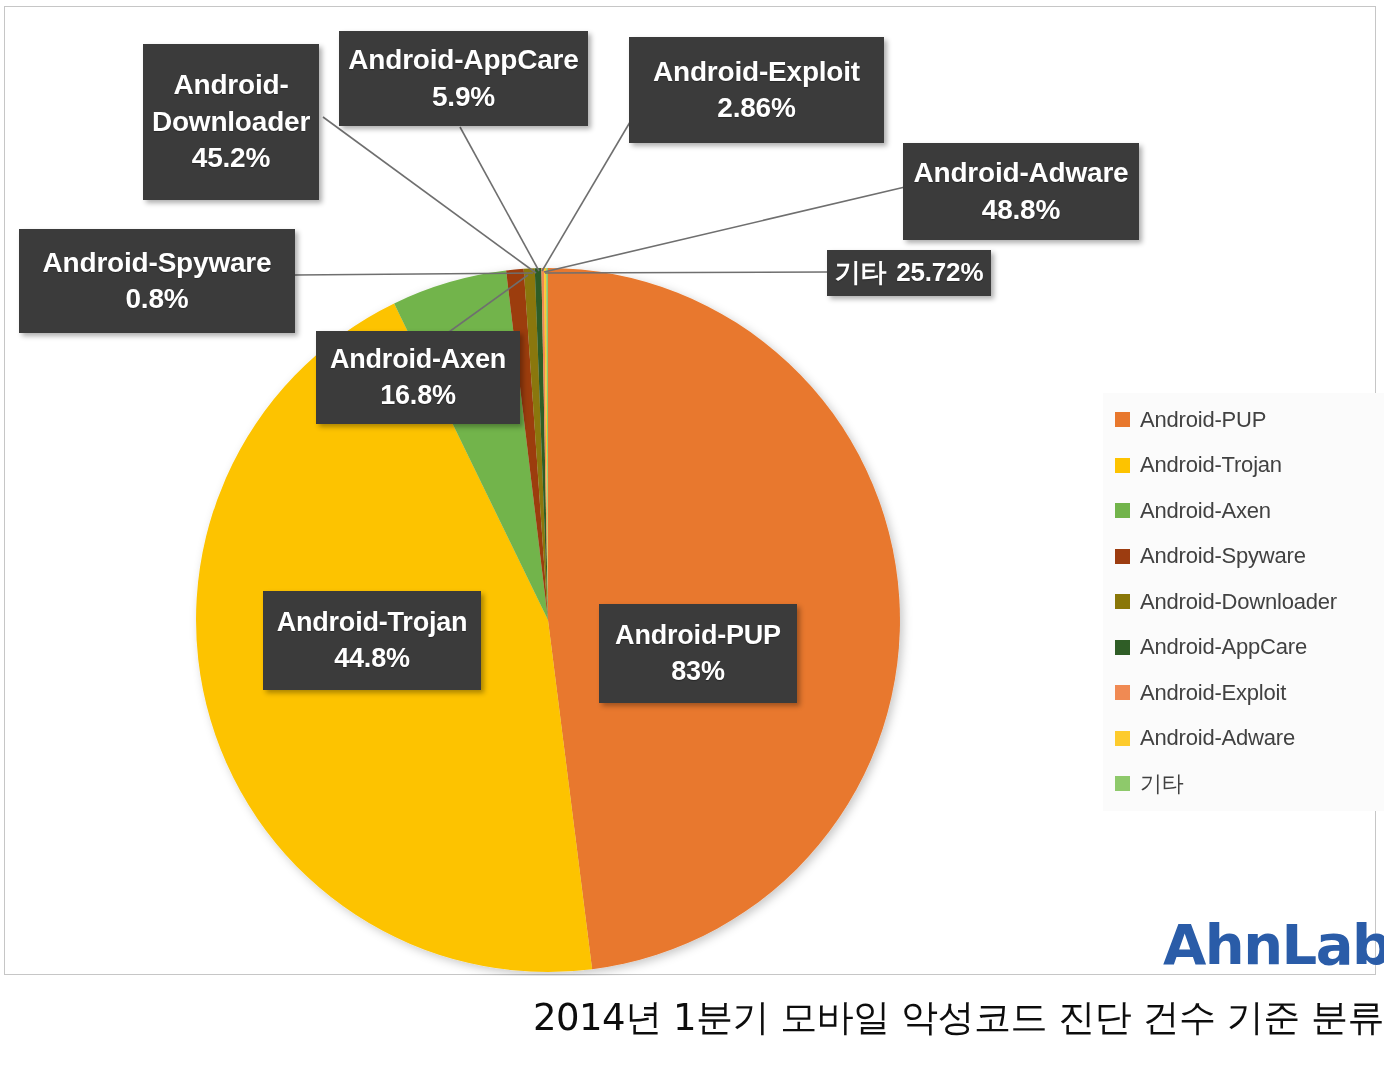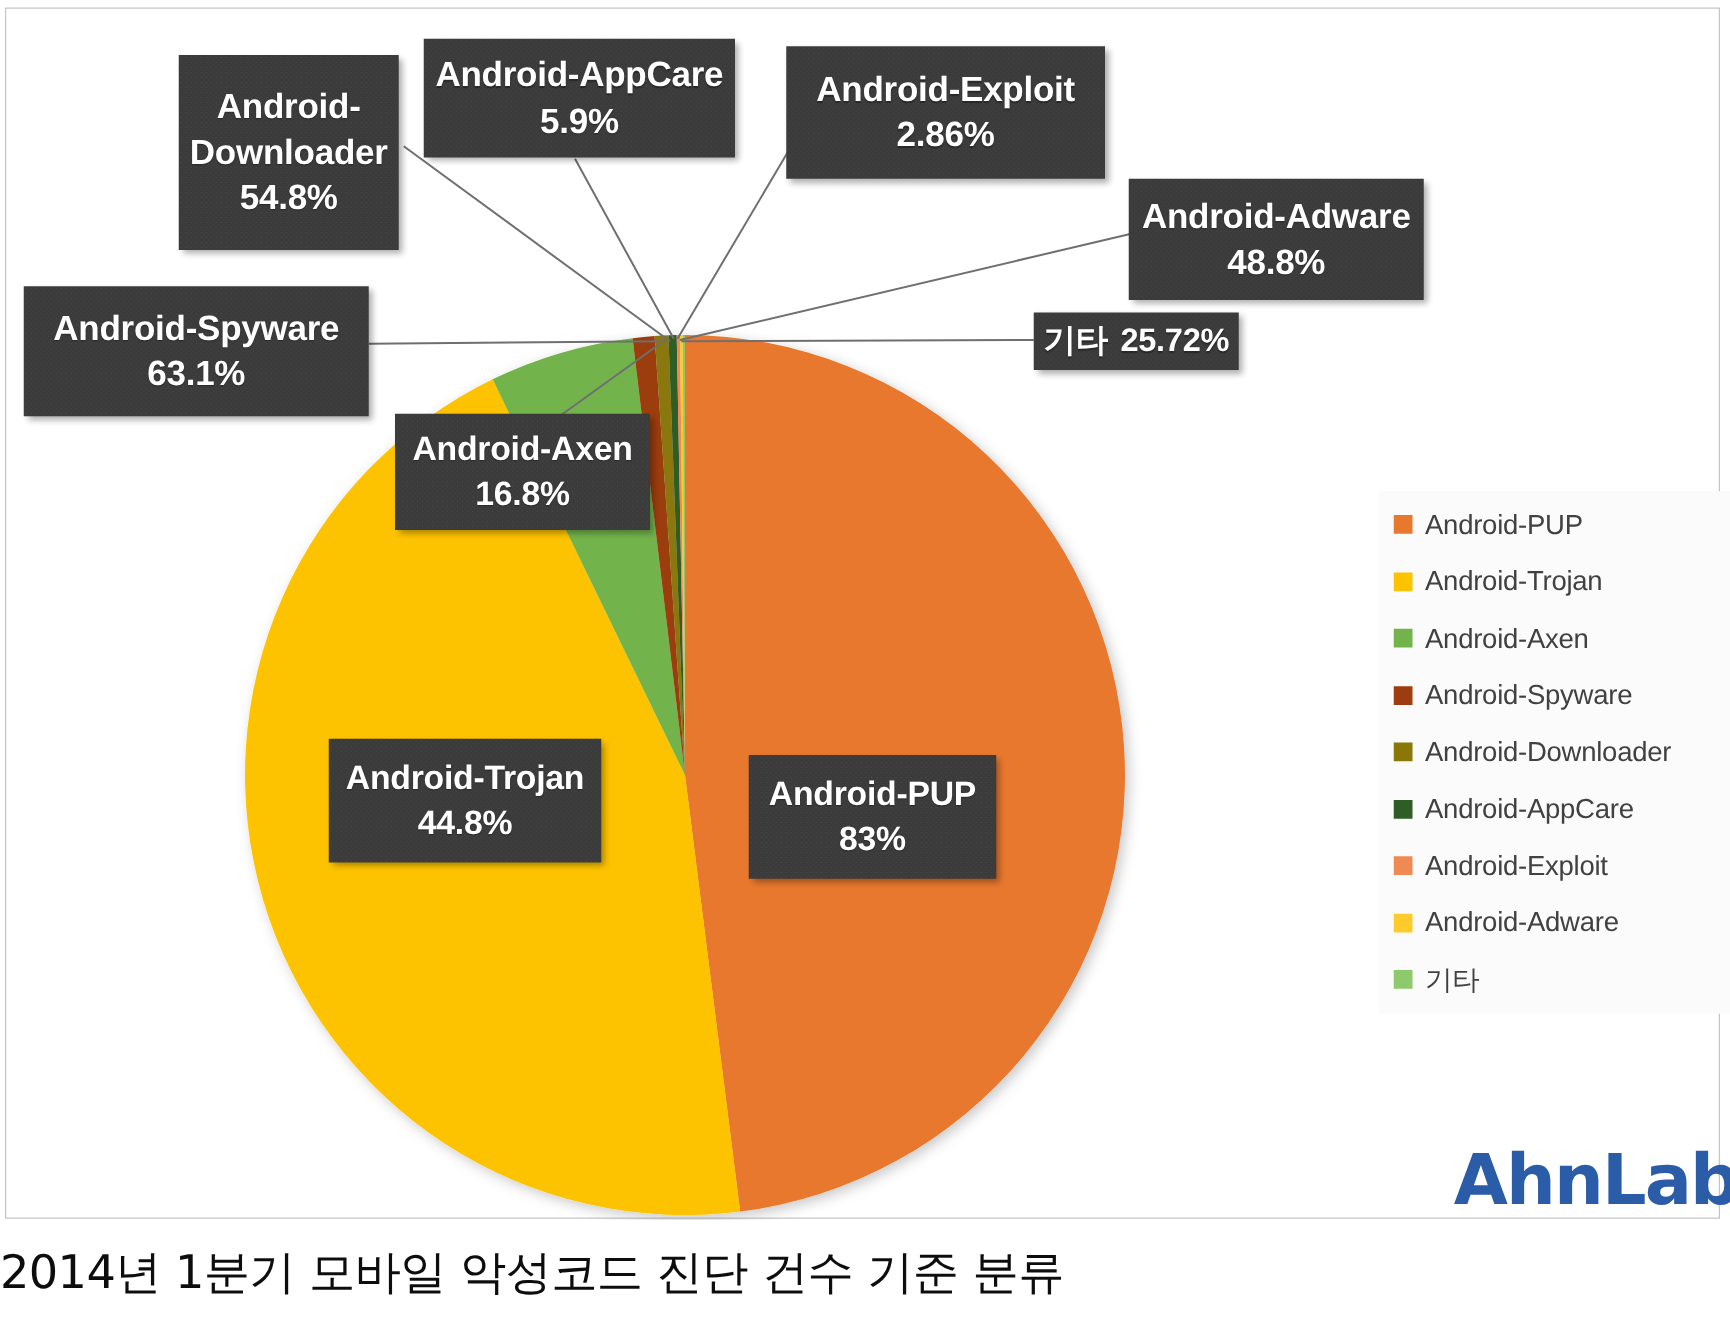--- a/index.html
+++ b/index.html
@@ -49,21 +49,21 @@
   .legend-swatch{width:15px;height:15px;flex:0 0 15px;margin-right:10px;}
   .legend-label{font-size:22px;color:#414141;white-space:nowrap;letter-spacing:-0.2px;}
   
   #logo{
     position:absolute;left:1158px;top:905px;
     font-size:56px;font-weight:bold;color:#2a5ca8;
     letter-spacing:-1.5px;font-family:"DejaVu Sans",sans-serif;
   }
   
   #caption{
-    position:absolute;left:0;top:993px;width:1384px;text-align:left;
+    position:absolute;left:0;top:993px;width:1384px;text-align:right;
     font-size:37px;color:#0d0d0d;letter-spacing:-0.5px;
     font-family:"DejaVu Sans","Liberation Sans",sans-serif;
   }
 </style>
 </head>
 <body>
 
 <div id="chart-frame">
 
   <div id="pie-wrap">
@@ -92,21 +92,21 @@
         <line x1="539" y1="265" x2="900" y2="180" stroke="#6f6f6f" stroke-width="1.6"></line>
         <line x1="540" y1="266" x2="822" y2="265" stroke="#6f6f6f" stroke-width="1.6"></line>
         <line x1="528" y1="266" x2="290" y2="268" stroke="#6f6f6f" stroke-width="1.6"></line>
         <line x1="523" y1="268" x2="437" y2="330" stroke="#6f6f6f" stroke-width="1.6"></line>
       </svg>
   </div>
 
   <div class="callout" style="left:138px;top:37px;width:176px;height:156px;font-size:28px;">
     <span class="c-name">Android-</span>
     <span class="c-name">Downloader</span>
-    <span class="c-val">54.8%</span>
+    <span class="c-val">45.2%</span>
   </div>
 
   <div class="callout" style="left:334px;top:24px;width:249px;height:95px;font-size:28px;">
     <span class="c-name">Android-AppCare</span>
     <span class="c-val">5.9%</span>
   </div>
 
   <div class="callout" style="left:624px;top:30px;width:255px;height:106px;font-size:28px;">
     <span class="c-name">Android-Exploit</span>
     <span class="c-val">2.86%</span>
@@ -117,21 +117,21 @@
     <span class="c-val">48.8%</span>
   </div>
 
   <div class="callout inline" style="left:822px;top:243px;width:164px;height:46px;font-size:26px;">
     <span class="c-name">기타</span>
     <span class="c-val">25.72%</span>
   </div>
 
   <div class="callout" style="left:14px;top:222px;width:276px;height:104px;font-size:28px;">
     <span class="c-name">Android-Spyware</span>
-    <span class="c-val">63.1%</span>
+    <span class="c-val">0.8%</span>
   </div>
 
   <div class="callout" style="left:311px;top:324px;width:204px;height:93px;font-size:27px;">
     <span class="c-name">Android-Axen</span>
     <span class="c-val">16.8%</span>
   </div>
 
   <div class="callout" style="left:258px;top:584px;width:218px;height:99px;font-size:27px;">
     <span class="c-name">Android-Trojan</span>
     <span class="c-val">44.8%</span>

